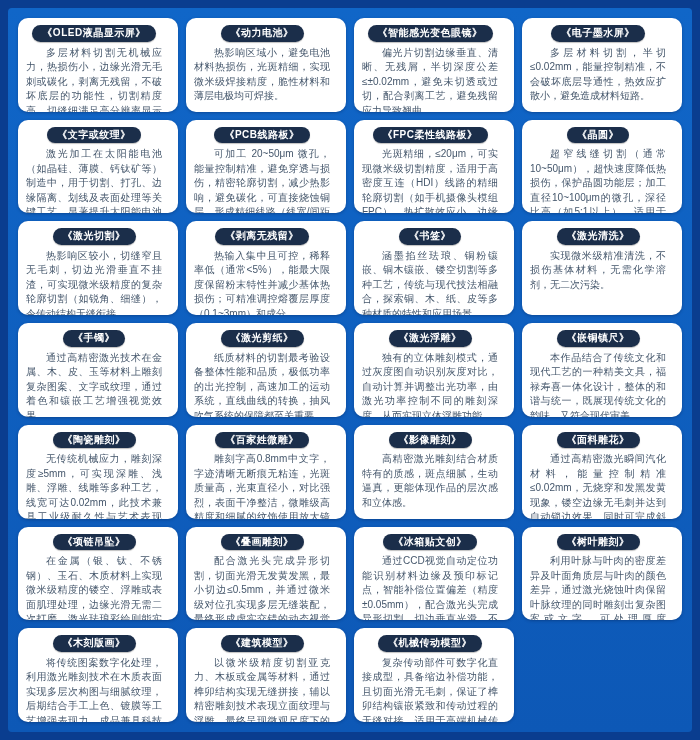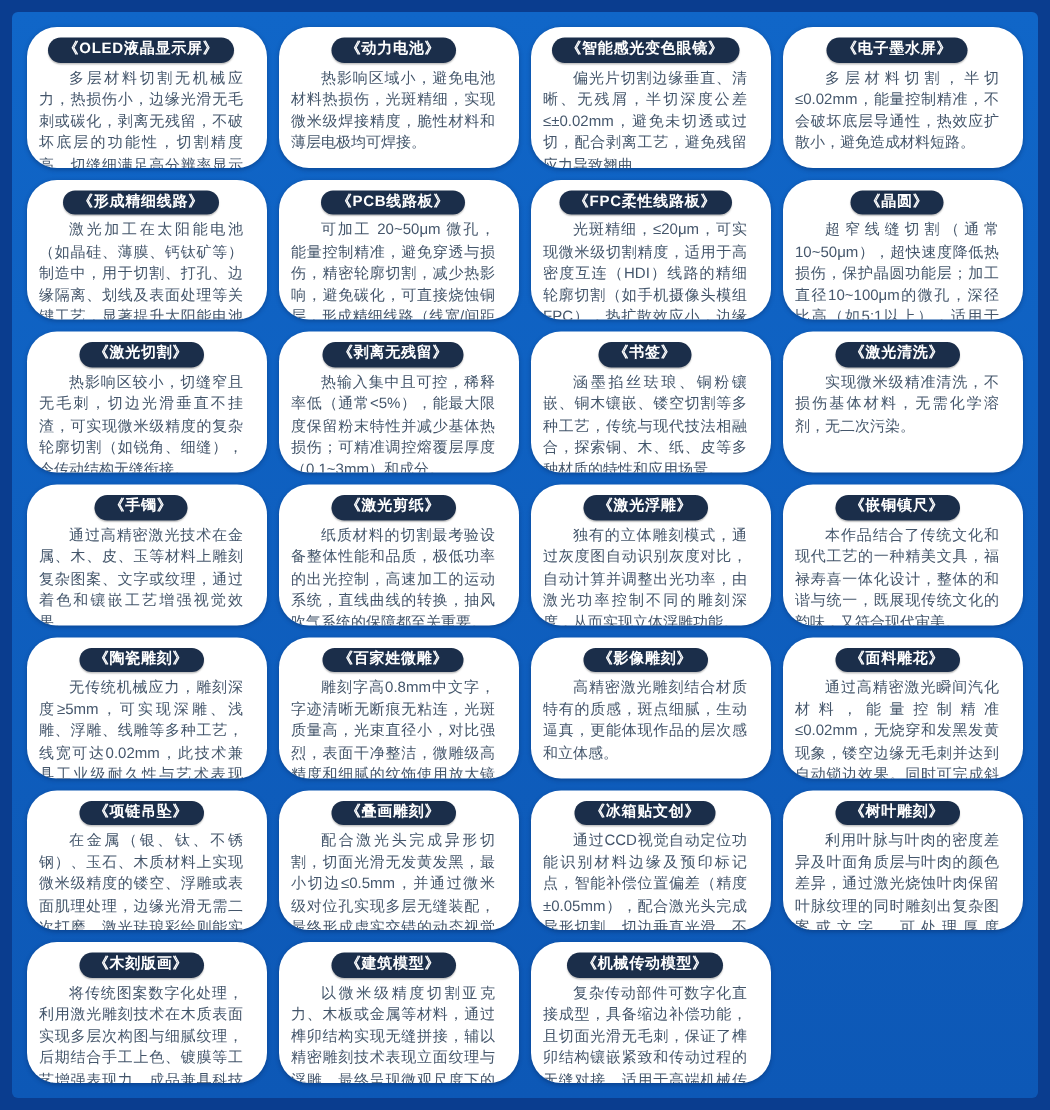--- a/index.html
+++ b/index.html
@@ -25,21 +25,21 @@
     display:grid;
     grid-template-columns:repeat(4,1fr);
     grid-template-rows:repeat(7,1fr);
     gap:8px;
     padding:10px;
     height:100%;
     box-sizing:border-box;
   }
   .card{
     background:#ffffff;
-    border-radius:20px;
+    border-radius:10px;
     padding:7px 16px 6px 8px;
     box-sizing:border-box;
     overflow:hidden;
     box-shadow:0 1px 3px rgba(0,25,70,.35);
     display:flex;
     flex-direction:column;
     align-items:stretch;
   }
   .badge{
     align-self:center;
@@ -85,21 +85,21 @@
         <div class="badge"><span>《智能感光变色眼镜》</span></div>
         <p>偏光片切割边缘垂直、清晰、无残屑，半切深度公差≤±0.02mm，避免未切透或过切，配合剥离工艺，避免残留应力导致翘曲。</p>
       </div>
 
       <div class="card">
         <div class="badge"><span>《电子墨水屏》</span></div>
         <p>多层材料切割，半切≤0.02mm，能量控制精准，不会破坏底层导通性，热效应扩散小，避免造成材料短路。</p>
       </div>
 
       <div class="card">
-        <div class="badge"><span>《形成精细线路》</span></div>
+        <div class="badge"><span>《文字或纹理》</span></div>
         <p>激光加工在太阳能电池（如晶硅、薄膜、钙钛矿等）制造中，用于切割、打孔、边缘隔离、划线及表面处理等关键工艺，显著提升太阳能电池的效率、良率及柔性化生产水平，同时降低材料与能耗成本，是光伏行业向高效、薄片化、大尺寸化发展的关键技术。</p>
       </div>
 
       <div class="card">
         <div class="badge"><span>《PCB线路板》</span></div>
         <p>可加工 20~50μm 微孔，能量控制精准，避免穿透与损伤，精密轮廓切割，减少热影响，避免碳化，可直接烧蚀铜层，形成精细线路（线宽/间距≤20μm），避免产生废水污染。</p>
       </div>
 
       <div class="card">
         <div class="badge"><span>《FPC柔性线路板》</span></div>

